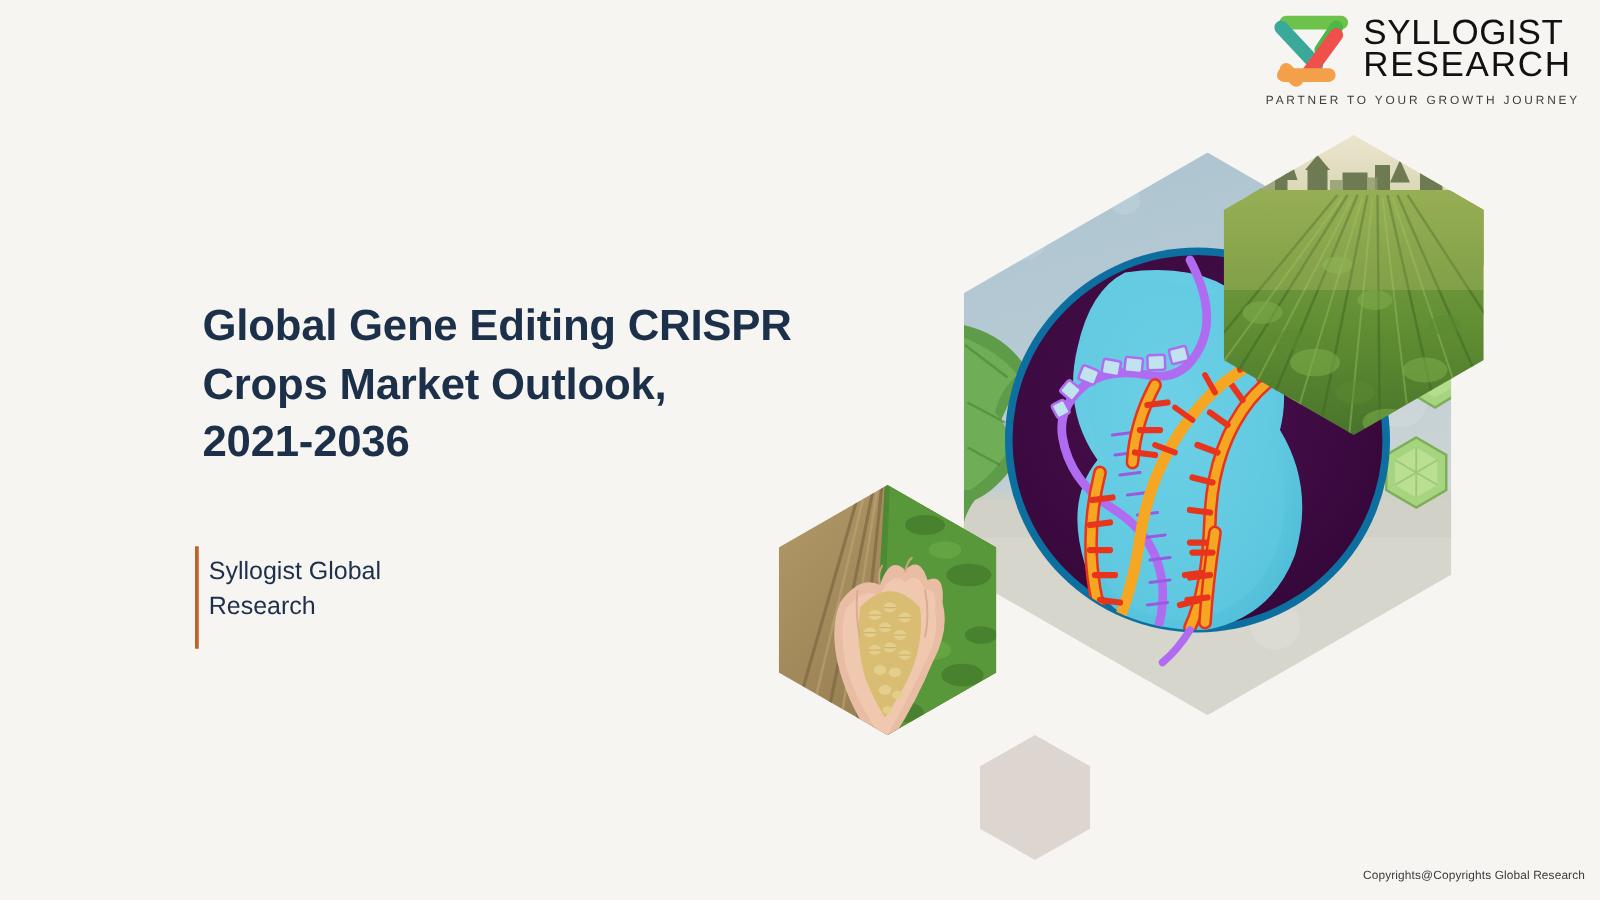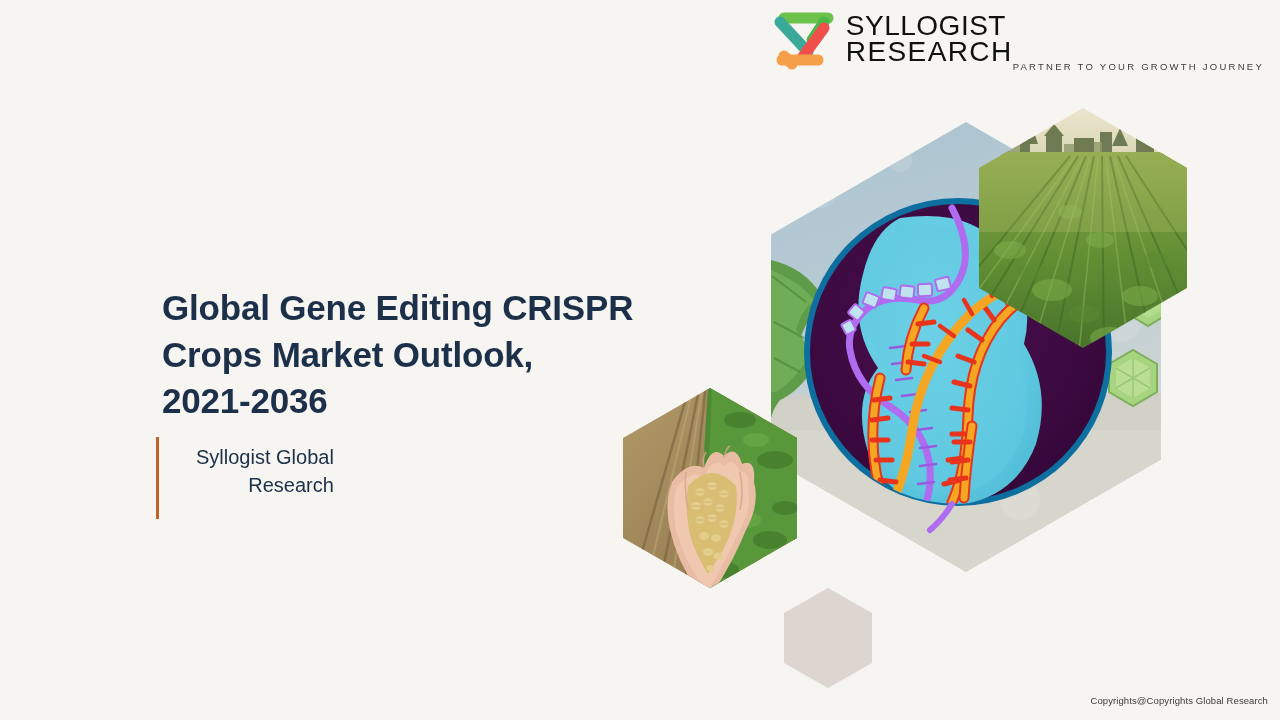--- a/index.html
+++ b/index.html
@@ -11,50 +11,50 @@
   }
   #slide {
     position:relative;
     width:1280px; height:720px;
     background:#f7f5f2;
   }
 
   
   #logo-block {
     position:absolute; top:6px; right:6px;
-    display:flex; flex-direction:row; align-items:flex-end;
+    display:flex; flex-direction:column; 
   }
   #logo-row { display:flex; align-items:center; gap:6px; }
   #logo-mark { width:72px; height:66px; display:block; }
   #logo-words { display:flex; flex-direction:column; line-height:0.92; }
   .logo-line1 {
     font-size:28px; letter-spacing:0.5px; font-weight:400;
     color:#111; font-family:"Liberation Sans", sans-serif;
   }
   .logo-line2 {
     font-size:30px; letter-spacing:2.0px; font-weight:700; color:#111;
   }
   .logo-line3 {
     font-size:28px; letter-spacing:1.4px; font-weight:400; color:#111;
   }
   #logo-tagline {
     font-size:9.5px; letter-spacing:2.25px; color:#3c3c3c;
     margin-top:3px; margin-right:10px; font-weight:400;
   }
 
   
-  #title-block { position:absolute; left:162px; top:238px; width:580px;margin-top:47px; }
+  #title-block { position:absolute; left:162px; top:238px; width:580px; }
   #page-title {
     font-size:35px; font-weight:700; color:#1c3049;
     line-height:1.33; letter-spacing:-0.2px;
     white-space:pre-line;
   }
   #subtitle-wrap {
     position:absolute; left:156px; top:437px;
-    padding-left:37px; border-left:3px solid #c1622b; height:82px;text-align:right;
+    padding-left:8px; border-left:3px solid #c1622b; height:82px;
   }
   #subtitle {
     font-size:20px; color:#1c3049; line-height:1.42;
     font-weight:400; white-space:pre-line; padding-top:6px;
   }
 
   
   #copyright {
     position:absolute; right:12px; bottom:14px;
     font-size:9.5px; color:#3a3a3a; letter-spacing:0.1px;

